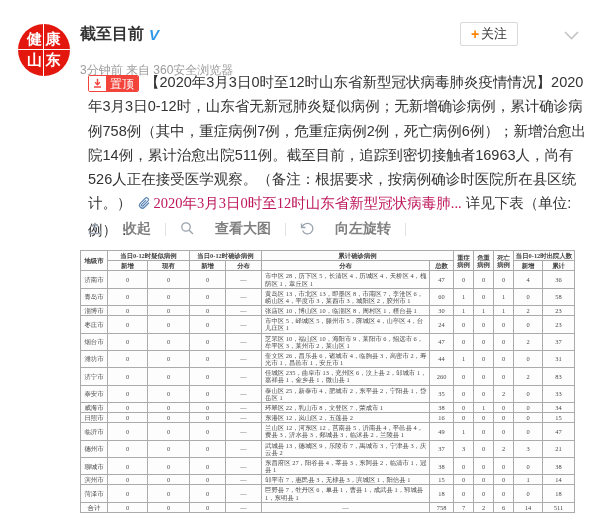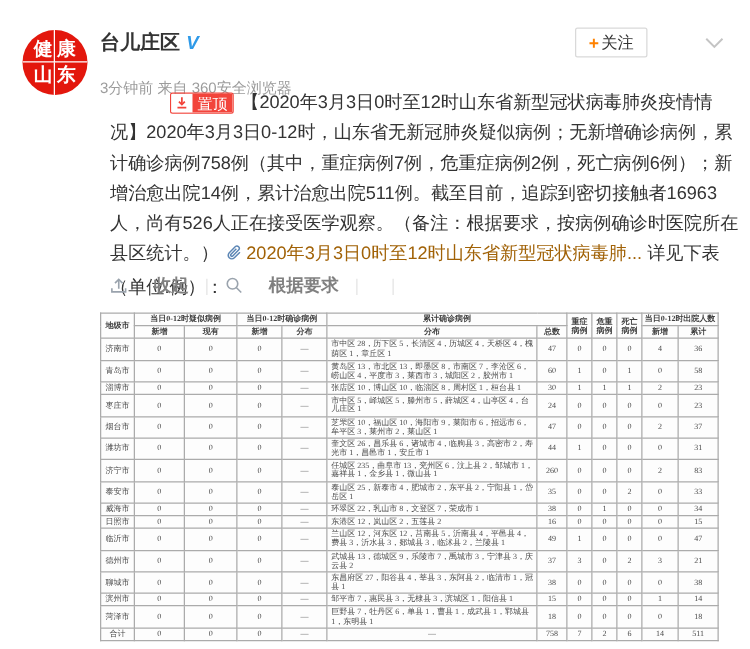--- a/index.html
+++ b/index.html
@@ -33,25 +33,25 @@
   }
   .follow-btn .plus { color:#ff8200; font-weight:bold; font-size:14px; }
   .chevron { position:absolute; left:564px; top:26px; cursor:pointer; }
   
   .post-text {
     position:absolute; left:88px; top:70px; width:506px;
     font-size:14.5px; line-height:24.3px; color:#333; text-align:left;
   }
   .pin-badge {
     display:inline-flex; height:17px; vertical-align:-2px; margin-right:6px;
-    border:1px solid #f2443b; border-radius:2px; overflow:hidden;margin-left:48px;
+    border:1px solid #f2443b; border-radius:2px; overflow:hidden;
   }
   .pin-icon { width:17px; background:#fff; display:flex; align-items:center; justify-content:center; }
   .pin-label { background:#f2443b; color:#fff; font-size:12px; line-height:17px; padding:0 4px; }
-  .att-link { color:#a16207; text-decoration:none; cursor:pointer; }
+  .att-link { color:#be185d; text-decoration:none; cursor:pointer;font-family:Liberation Serif, serif; }
   .clip { display:inline-block; vertical-align:-2px; margin:0 3px 0 6px; }
   
   .toolbar { position:absolute; left:88px; top:220px; display:flex; align-items:center;
              font-size:14px; color:#808080; }
   .tool { display:inline-flex; align-items:center; gap:21px; cursor:pointer;font-weight:bold; }
   .sep { width:1px; height:13px; background:#e3e3e3; margin:0 14px; }
   
   .table-wrap { position:absolute; left:80px; top:250px; width:494px; cursor:pointer; }
   #epi-table {
     width:100%; border-collapse:collapse; table-layout:fixed;
@@ -73,21 +73,21 @@
 
 <div class="page">
 
   <div class="avatar">
     <span>健</span>
     <span>康</span>
     <span>山</span>
     <span>东</span>
   </div>
   <div class="name-row">
-    <span class="username">台儿庄区</span>
+    <span class="username">截至目前</span>
     <span class="vicon">V</span>
   </div>
   <div class="meta">3分钟前 来自 360安全浏览器</div>
   <div class="follow-btn">
     <span class="plus">+</span>
     <span>关注</span>
   </div>
   <span class="chevron">
     <svg width="15" height="9" viewBox="0 0 15 9" fill="none" stroke="#c4c4c4" stroke-width="1.6">
         <polyline points="1 1 7.5 7.5 14 1"></polyline>
@@ -117,23 +117,30 @@
             <path d="M1.5 9.5v3h11v-3"></path>
           </svg></span>
       <span>收起</span>
     </span>
     <span class="sep"></span>
     <span class="tool">
       <span><svg width="14" height="14" viewBox="0 0 14 14" fill="none" stroke="#9aa3ad" stroke-width="1.3">
             <circle cx="6" cy="6" r="4.2"></circle>
             <path d="M9.2 9.2 13 13"></path>
           </svg></span>
-      <span>根据要求</span>
+      <span>查看大图</span>
     </span>
     <span class="sep"></span>
+    <span class="tool">
+      <span><svg width="14" height="14" viewBox="0 0 14 14" fill="none" stroke="#9aa3ad" stroke-width="1.3">
+            <polyline points="1.5 2.5 1.5 6.5 5.5 6.5"></polyline>
+            <path d="M2.6 9.6a5.3 5.3 0 1 0 1.2-5.8L1.5 6.1"></path>
+          </svg></span>
+      <span>向左旋转</span>
+    </span>
     <span class="sep"></span>
   </div>
 
   <div class="table-wrap">
     <table id="epi-table">
       <colgroup>
         <col class="c0">
           <col class="c1">
           <col class="c2">
           <col class="c3">

